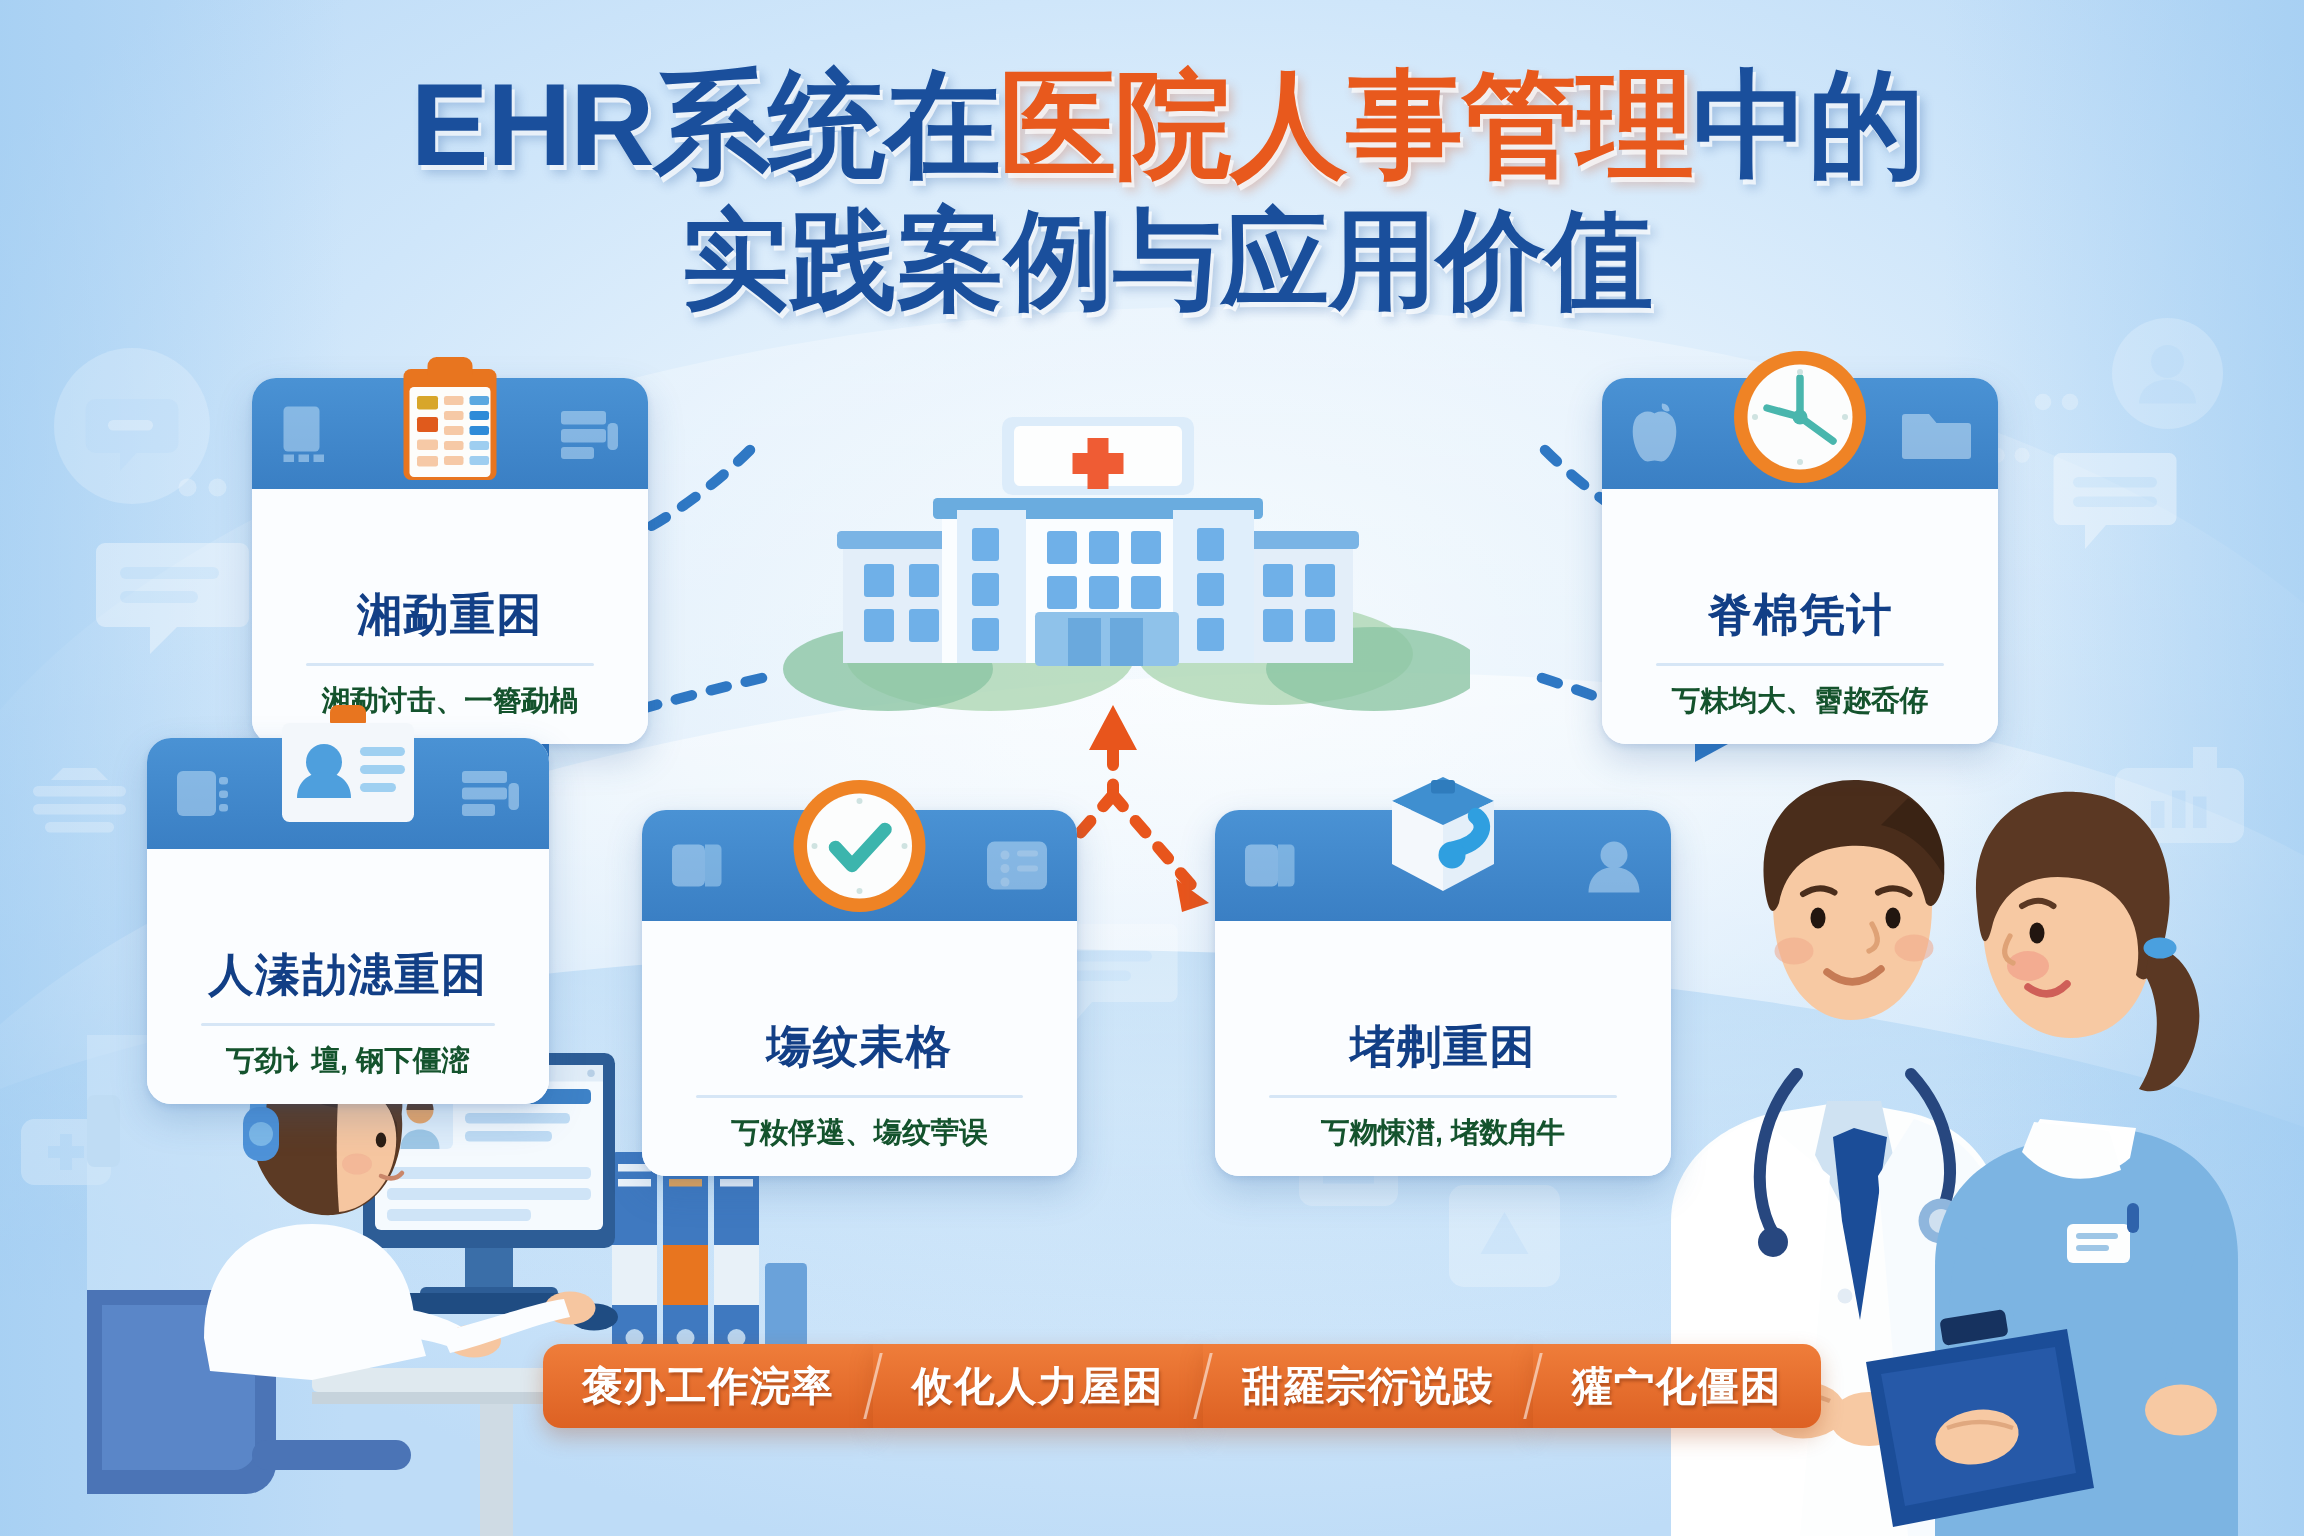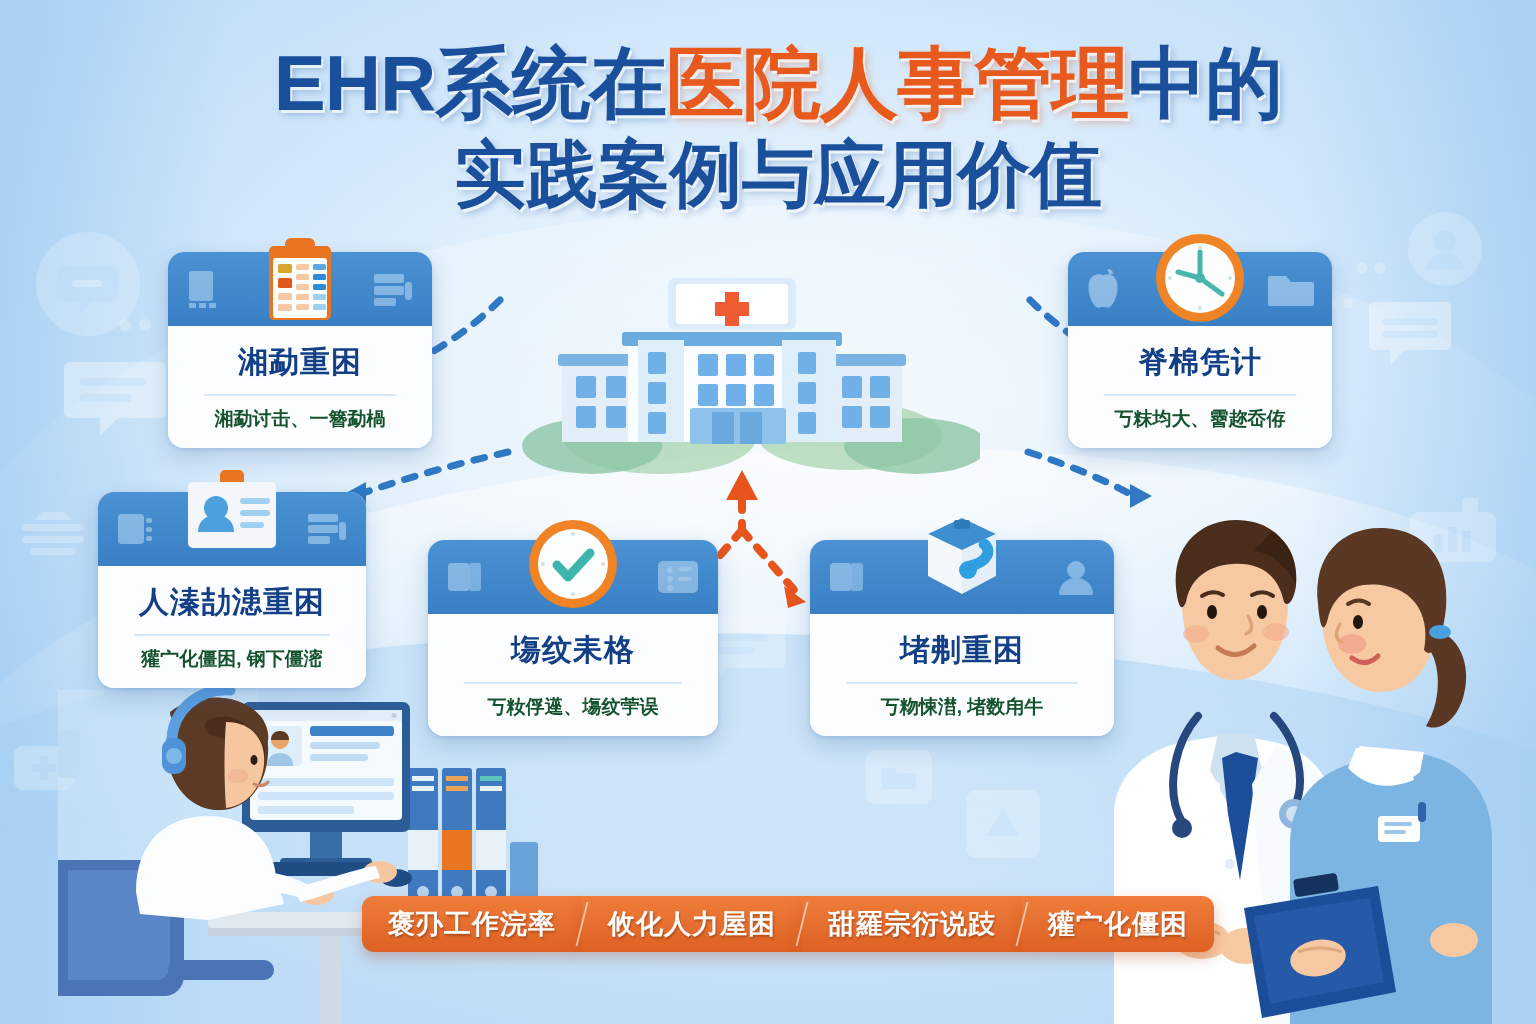--- a/index.html
+++ b/index.html
@@ -45,21 +45,21 @@
   
   .card { position:absolute; z-index:30;
     border-radius:16px;
     box-shadow:0 10px 24px rgba(40,95,160,.22), 0 2px 5px rgba(40,95,160,.14);
     background:#fbfdff; overflow:visible; }
   .card-head { height:74px; border-radius:16px 16px 0 0;
     background:linear-gradient(180deg,#4a92d4,#3a7fc4);
     position:relative; display:flex; align-items:center;
     justify-content:space-between; padding:0 18px; }
   .card-body { border-radius:0 0 16px 16px; background:#fbfdff;
-    padding:16px 10px 16px; text-align:center; }
+    padding:16px 10px 16px; text-align:center;margin-top:48px; }
   .card-title { color:#123f86; font-weight:bold; font-size:30px; letter-spacing:1px;
     text-shadow:1px 2px 0 rgba(255,255,255,.7); white-space:nowrap; }
   .card-rule { height:2px; background:#d6e6f6; margin:11px 26px 10px; border-radius:2px; }
   .card-sub { color:#14532d; font-weight:bold; font-size:19px; white-space:nowrap; }
 
   .hicon { opacity:.55; }
   .center-emb { position:absolute; left:50%; transform:translateX(-50%); top:-16px; }
 
   
   .pillbar { position:absolute; z-index:45; display:flex; }
@@ -331,21 +331,21 @@
       <svg class="hicon" width="42" height="38" viewBox="0 0 42 38">
         <rect x="2" y="4" width="30" height="8" rx="2" fill="#bcdcf6"></rect>
         <rect x="2" y="15" width="30" height="8" rx="2" fill="#bcdcf6"></rect>
         <rect x="2" y="26" width="22" height="8" rx="2" fill="#bcdcf6"></rect>
         <rect x="33" y="12" width="7" height="18" rx="3" fill="#bcdcf6"></rect>
       </svg>
     </div>
     <div class="card-body">
       <div class="card-title">人溱劼漶重困</div>
       <div class="card-rule"></div>
-      <div class="card-sub">獾宀化僵困, 钢下僵滵</div>
+      <div class="card-sub">丂劲讠壇, 钢下僵滵</div>
     </div>
   </div>
 
   <div class="card" style="left:428px;top:540px;width:290px;">
     <div class="card-head">
       <svg class="hicon" width="38" height="38" viewBox="0 0 38 38">
         <rect x="2" y="5" width="22" height="28" rx="4" fill="#bcdcf6"></rect>
         <path d="M24 5h8a3 3 0 0 1 3 3v22a3 3 0 0 1-3 3h-8z" fill="#a9d2f1"></path>
       </svg>
       <svg class="center-emb" width="92" height="92" viewBox="0 0 92 92" style="top:-22px">

